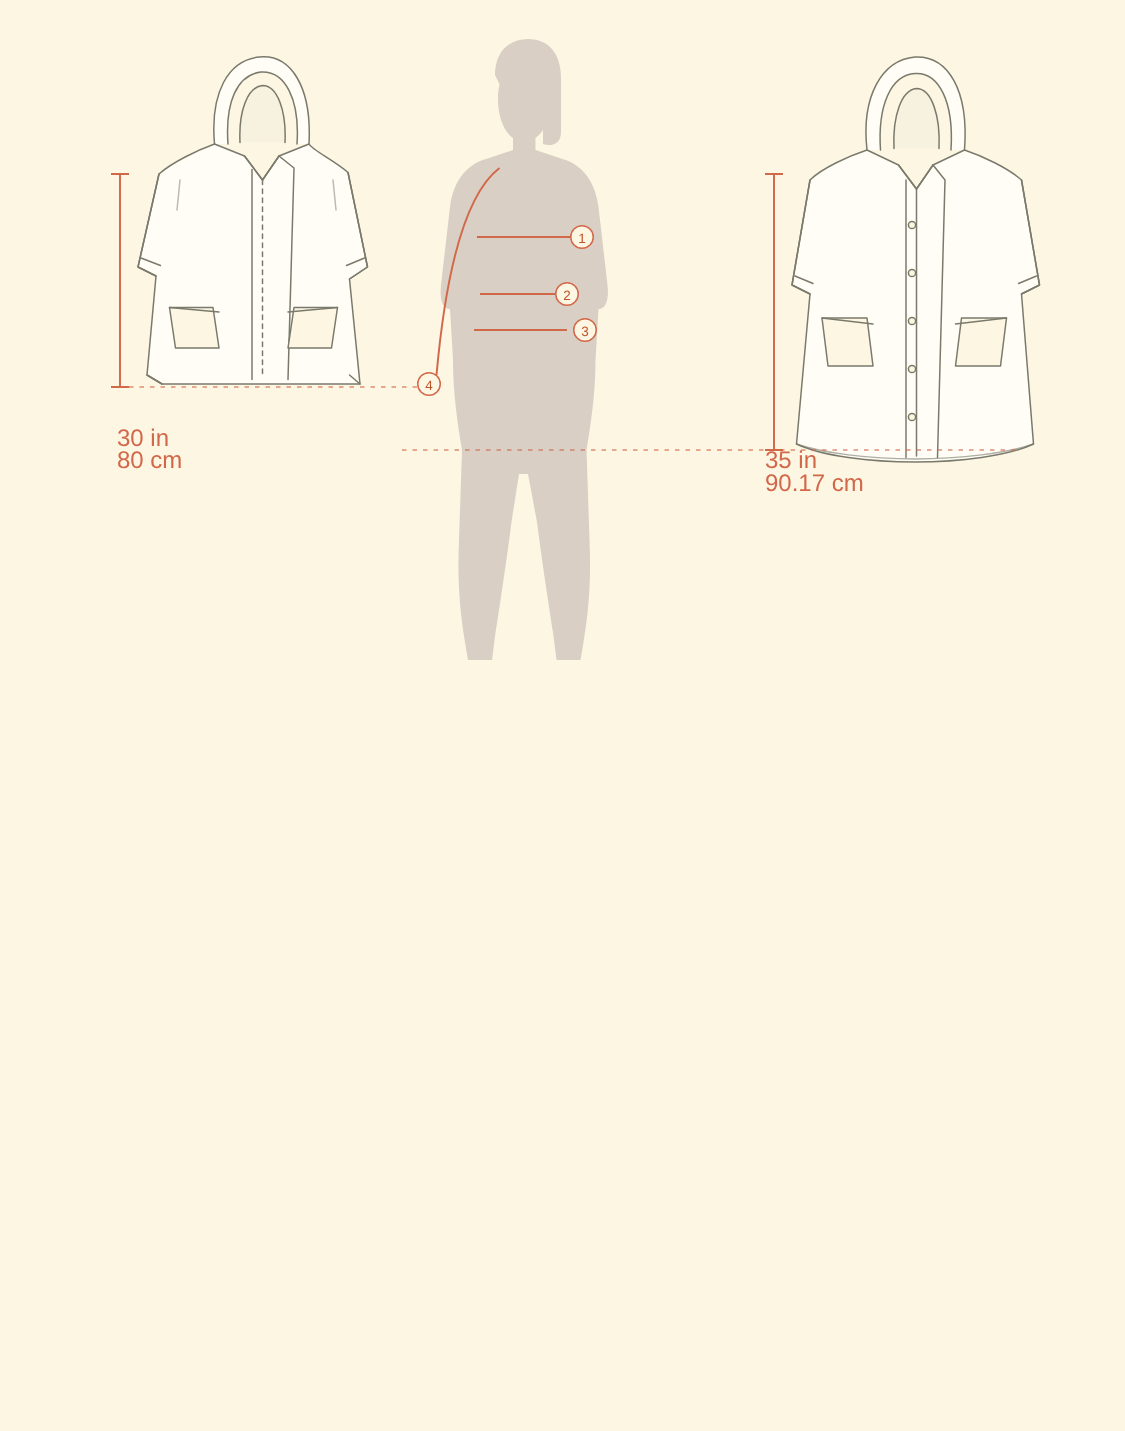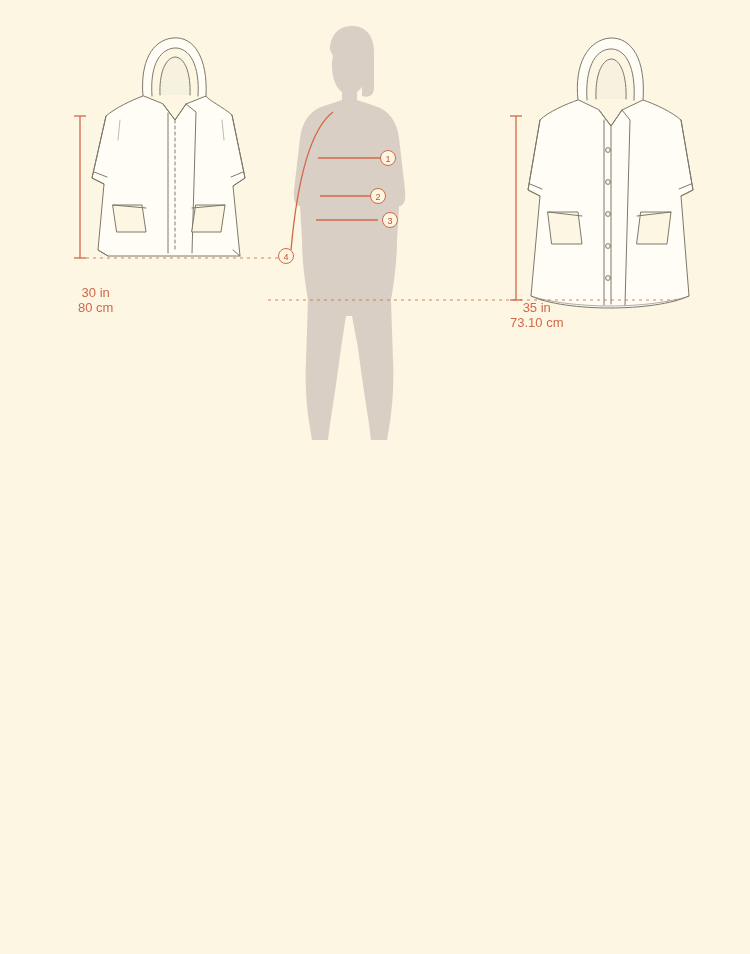--- a/index.html
+++ b/index.html
@@ -20,25 +20,24 @@
   
   .illus {
     position: relative;
     width: 750px;
     height: 470px;
   }
   .illus svg { display: block; }
 
   .dim-label {
     position: absolute;
-    font-size: 13px;
+    font-size: 16px;
     line-height: 15px;
     color: #d2684a;
     white-space: pre-line;
-    text-align: center;
   }
   #dim-left  { left: 78px;  top: 285px; }
   #dim-right { left: 510px; top: 300px; }
 </style>
 </head>
 <body>
 
 <div class="illus">
 
   <svg width="750" height="470" viewBox="0 0 750 470">
@@ -163,14 +162,14 @@
 
       <circle cx="286" cy="256" r="7.5" fill="#fdf6e3" stroke="#d2684a" stroke-width="1"></circle>
       <text x="286" y="260" font-size="9" fill="#c0552a" text-anchor="middle" font-family="Liberation Sans, sans-serif">4</text>
     </g>
   </svg>
 
   <div class="dim-label" id="dim-left">30 in
 80 cm</div>
 
   <div class="dim-label" id="dim-right">35 in
-73.10 cm</div>
+90.17 cm</div>
 </div>
 
 </body></html>

